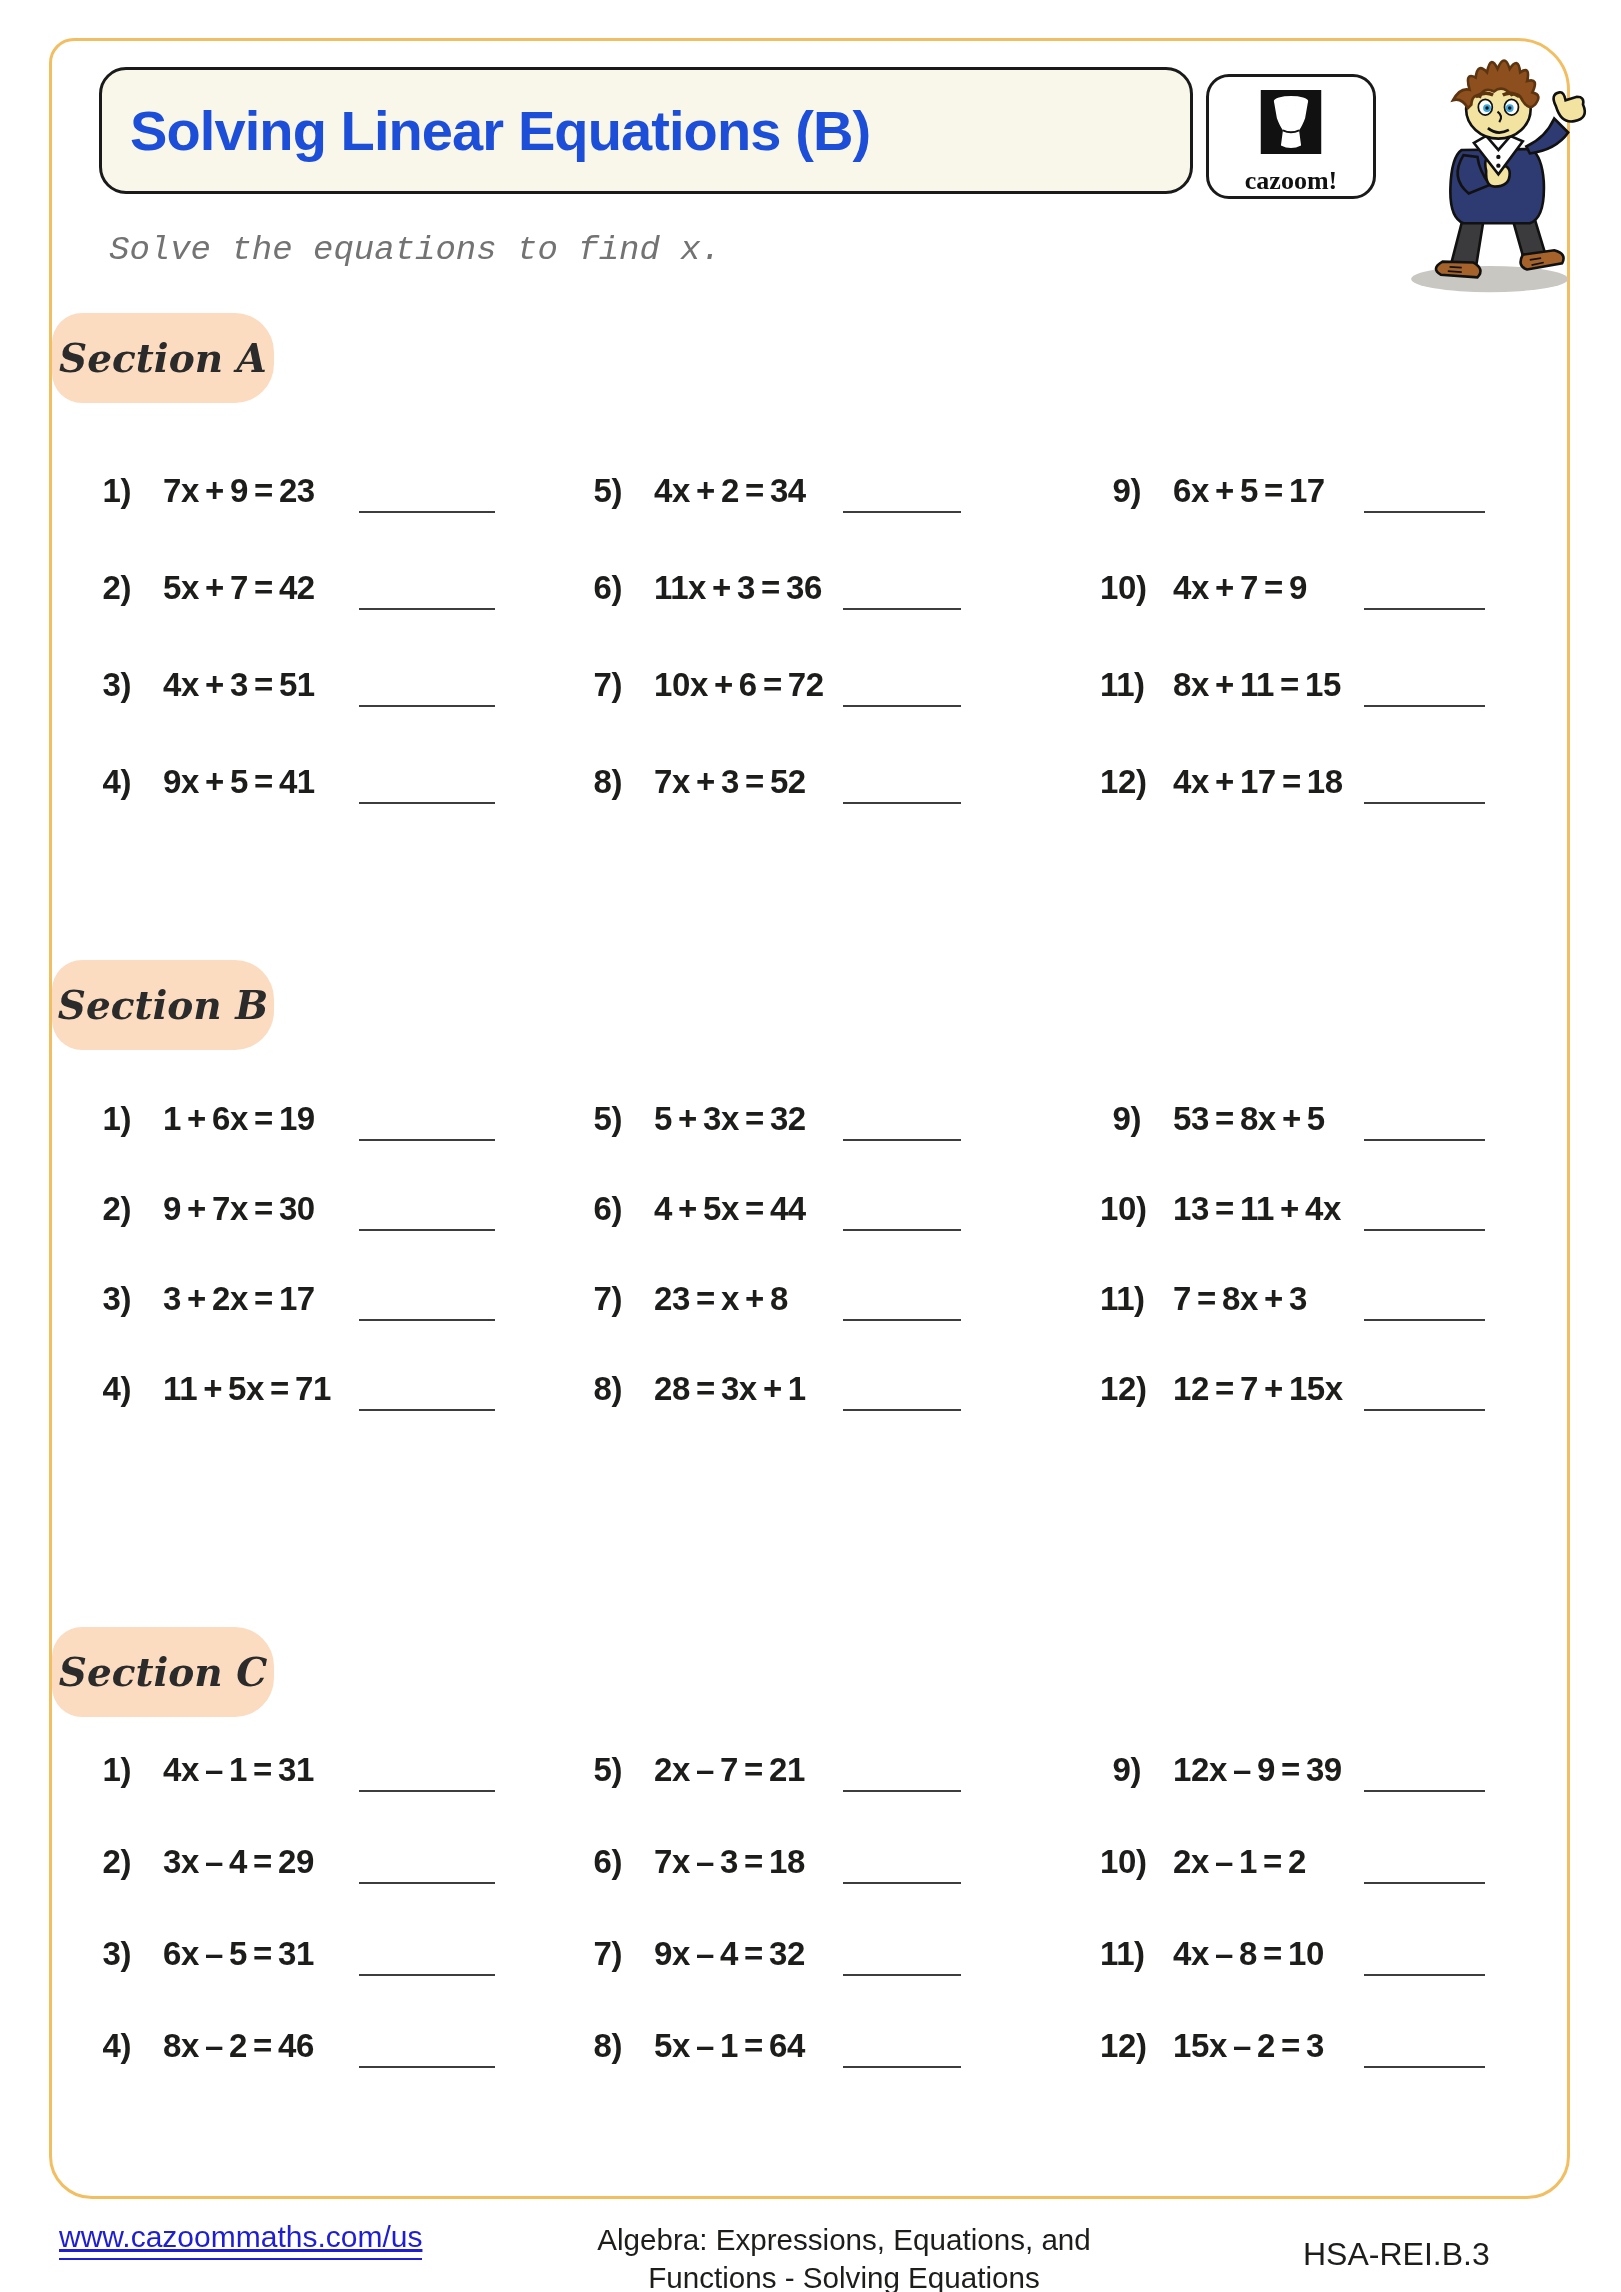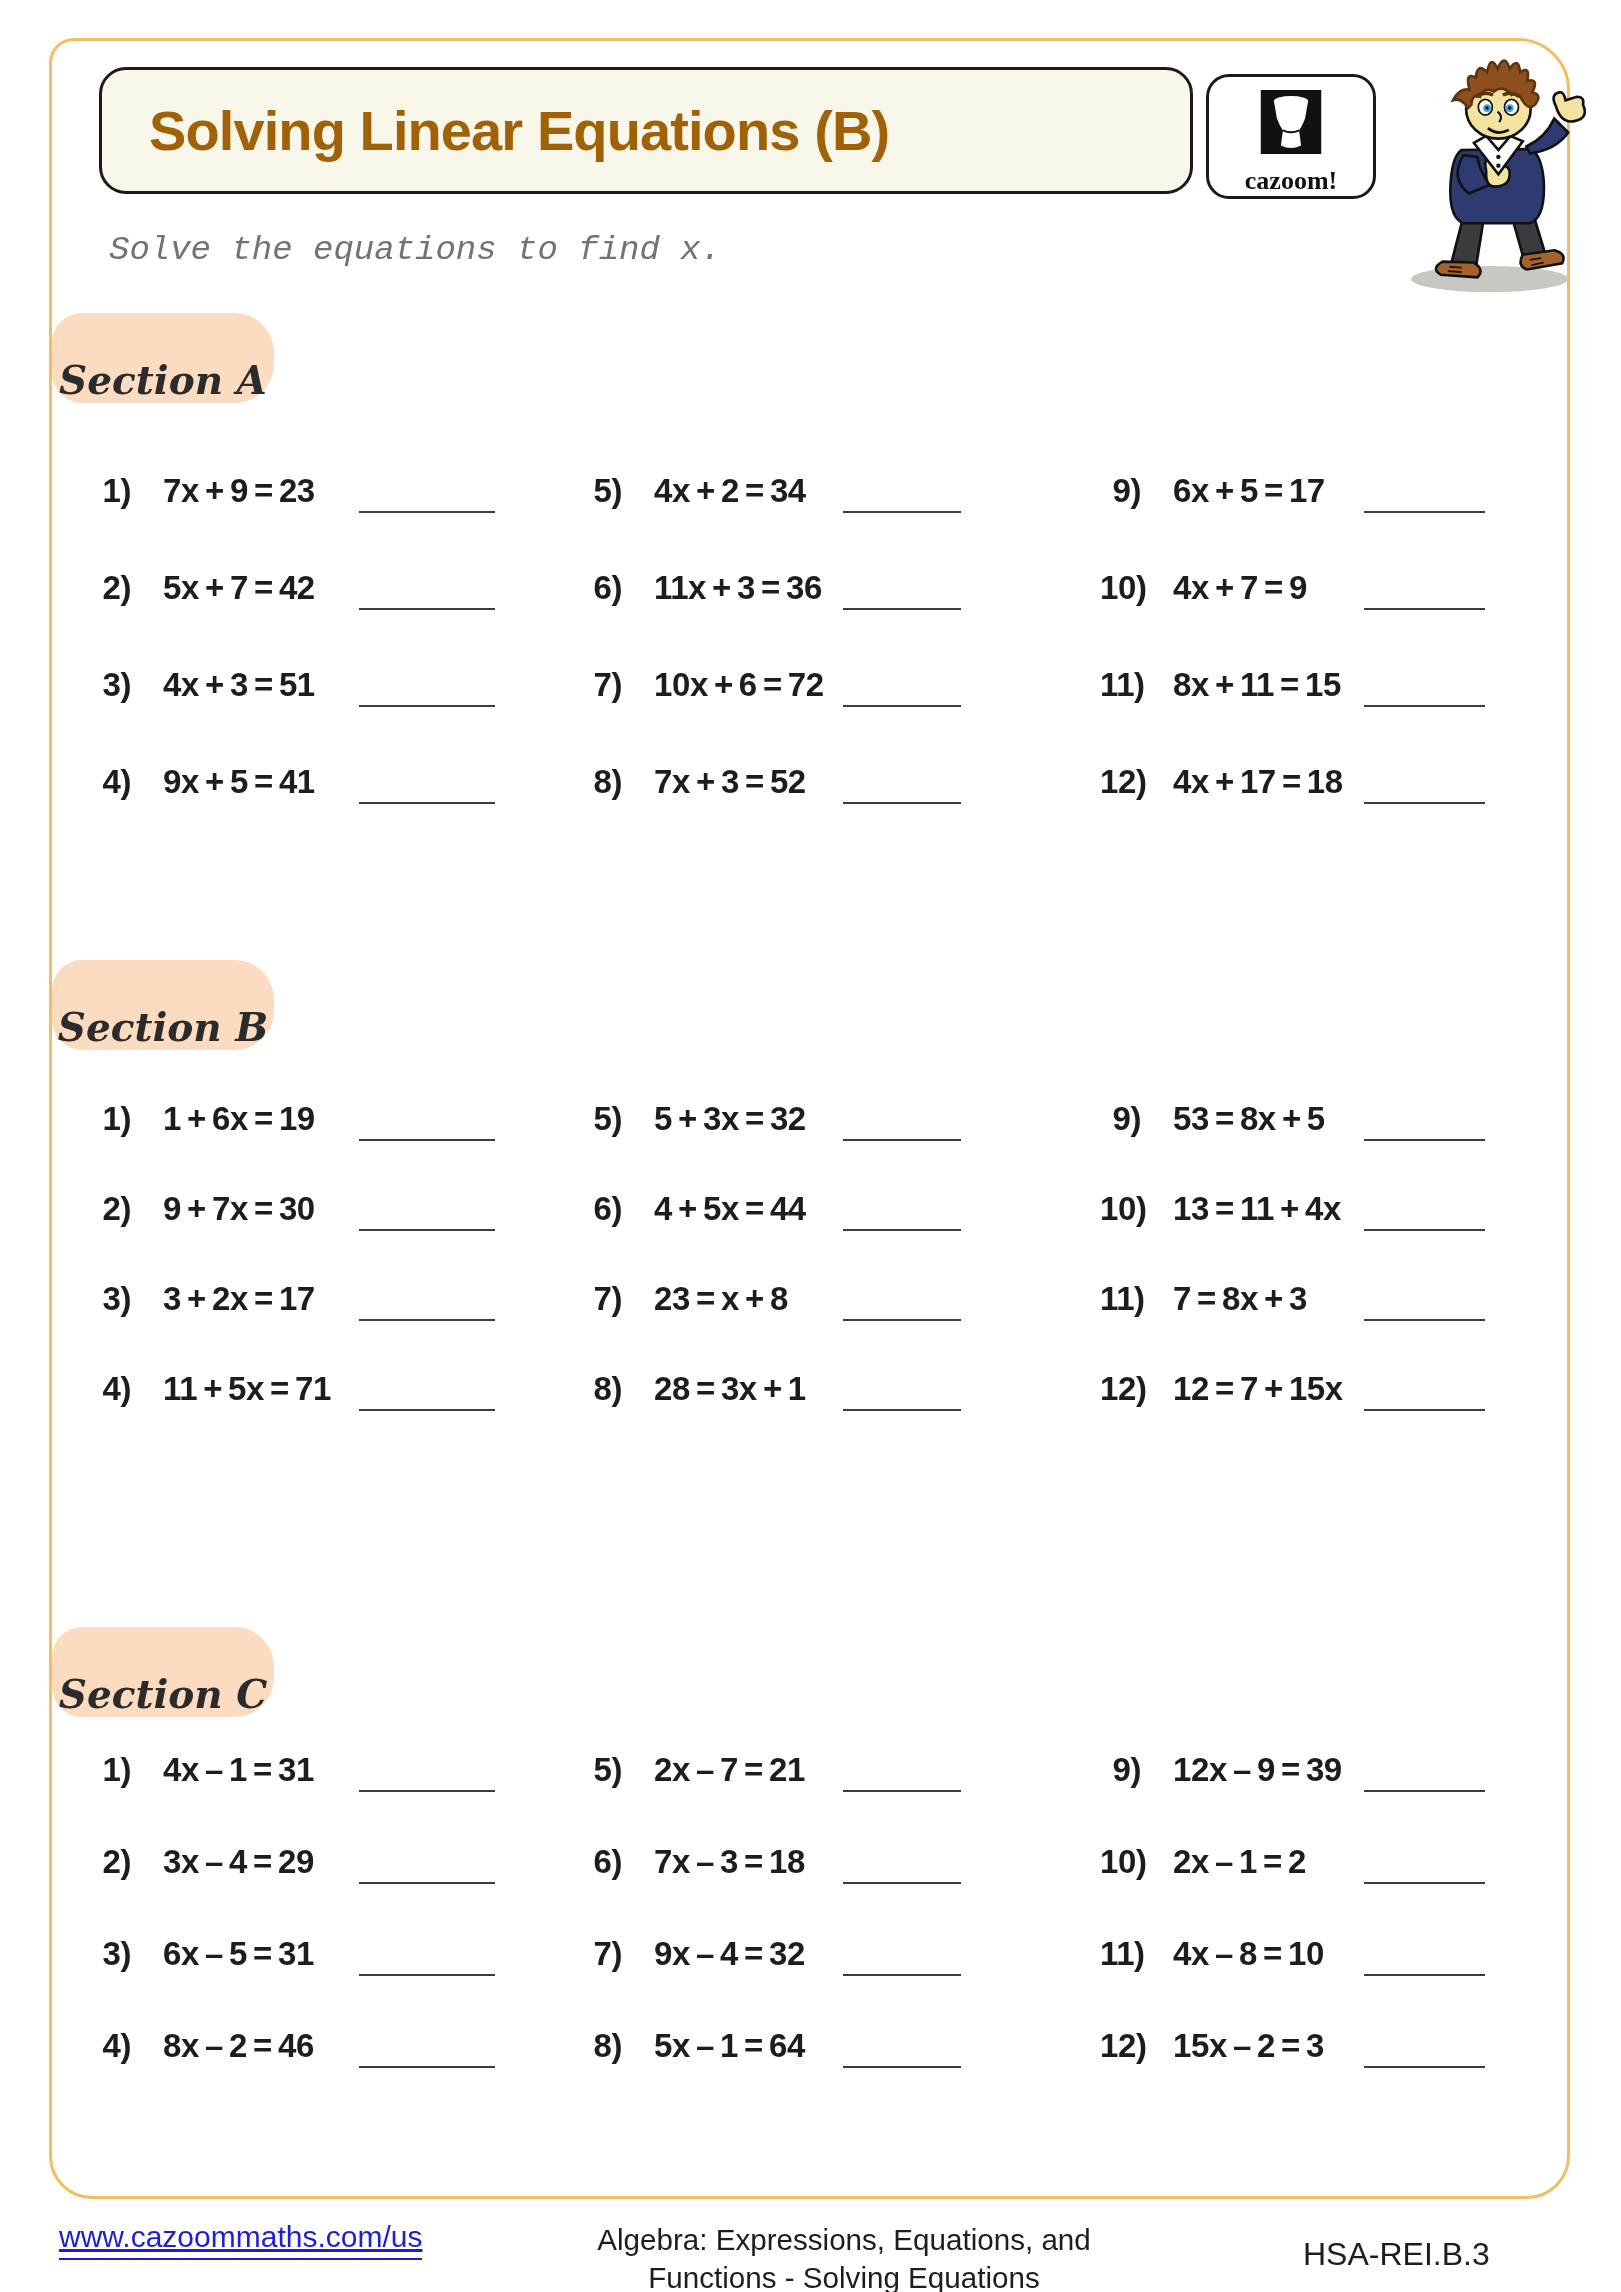--- a/index.html
+++ b/index.html
@@ -7,38 +7,38 @@
   body { font-family:"Liberation Sans", sans-serif; color:#1d1d1b; }
   .canvas { position:relative; width:1622px; height:2293px; background:#fff; overflow:hidden; }
 
   
   .page-border { position:absolute; left:49px; top:38px; width:1521px; height:2161px;
     border:3.6px solid #F2BE62; border-radius:25px 52px 43px 43px; background:transparent; }
 
   
   .title-box { position:absolute; left:99px; top:67px; width:1094px; height:127px;
     background:#F9F6EA; border:3.6px solid #1a1a1a; border-radius:27px; display:flex; align-items:center; }
-  .title-box h1 { font-size:56px; font-weight:800; letter-spacing:-0.9px; padding-left:47px; color:#a16207; }
+  .title-box h1 { font-size:56px; font-weight:800; letter-spacing:-0.9px; padding-left:28px; color:#1d4ed8; }
 
   
   .logo-box { position:absolute; left:1206px; top:74px; width:170px; height:125px;
     background:#fff; border:3.6px solid #1a1a1a; border-radius:23px; display:flex; flex-direction:column; align-items:center; }
   .logo-box svg { width:68px; height:72px; margin-top:12.5px; }
   .logo-text { font-family:"Liberation Serif", serif; font-weight:700; font-size:26px; letter-spacing:0; color:#111; margin-top:12px; }
 
   
   .mascot { position:absolute; left:1390px; top:47px; width:222px; height:253px; }
 
   
   .instruction { position:absolute; left:109px; top:231px; font-family:Liberation Mono, monospace;
     font-style:italic; font-size:34px; color:#737373; }
 
   
   .pill { position:absolute; left:52px; width:222px; height:90px; background:#FBDCC1;
-    border-radius:30px 39px 39px 30px; display:flex; align-items:flex-end; justify-content:center; }
+    border-radius:30px 39px 39px 30px; display:flex; align-items:center; justify-content:center; }
   .pill span { font-family:"DejaVu Serif", serif; font-weight:700; font-style:italic; font-size:39px; color:#2b2b2b; }
   .pill-a { top:313px; }
   .pill-b { top:960px; }
   .pill-c { top:1601px;margin-top:26px; }
 
   
   .qgrid { position:absolute; left:90px; width:1522px; display:grid;
     grid-template-columns:491px 519px 510px; grid-auto-flow:column; }
   .qgrid-a { top:472px; grid-template-rows:repeat(4,97px); }
   .qgrid-b { top:1100px; grid-template-rows:repeat(4,90px); }

